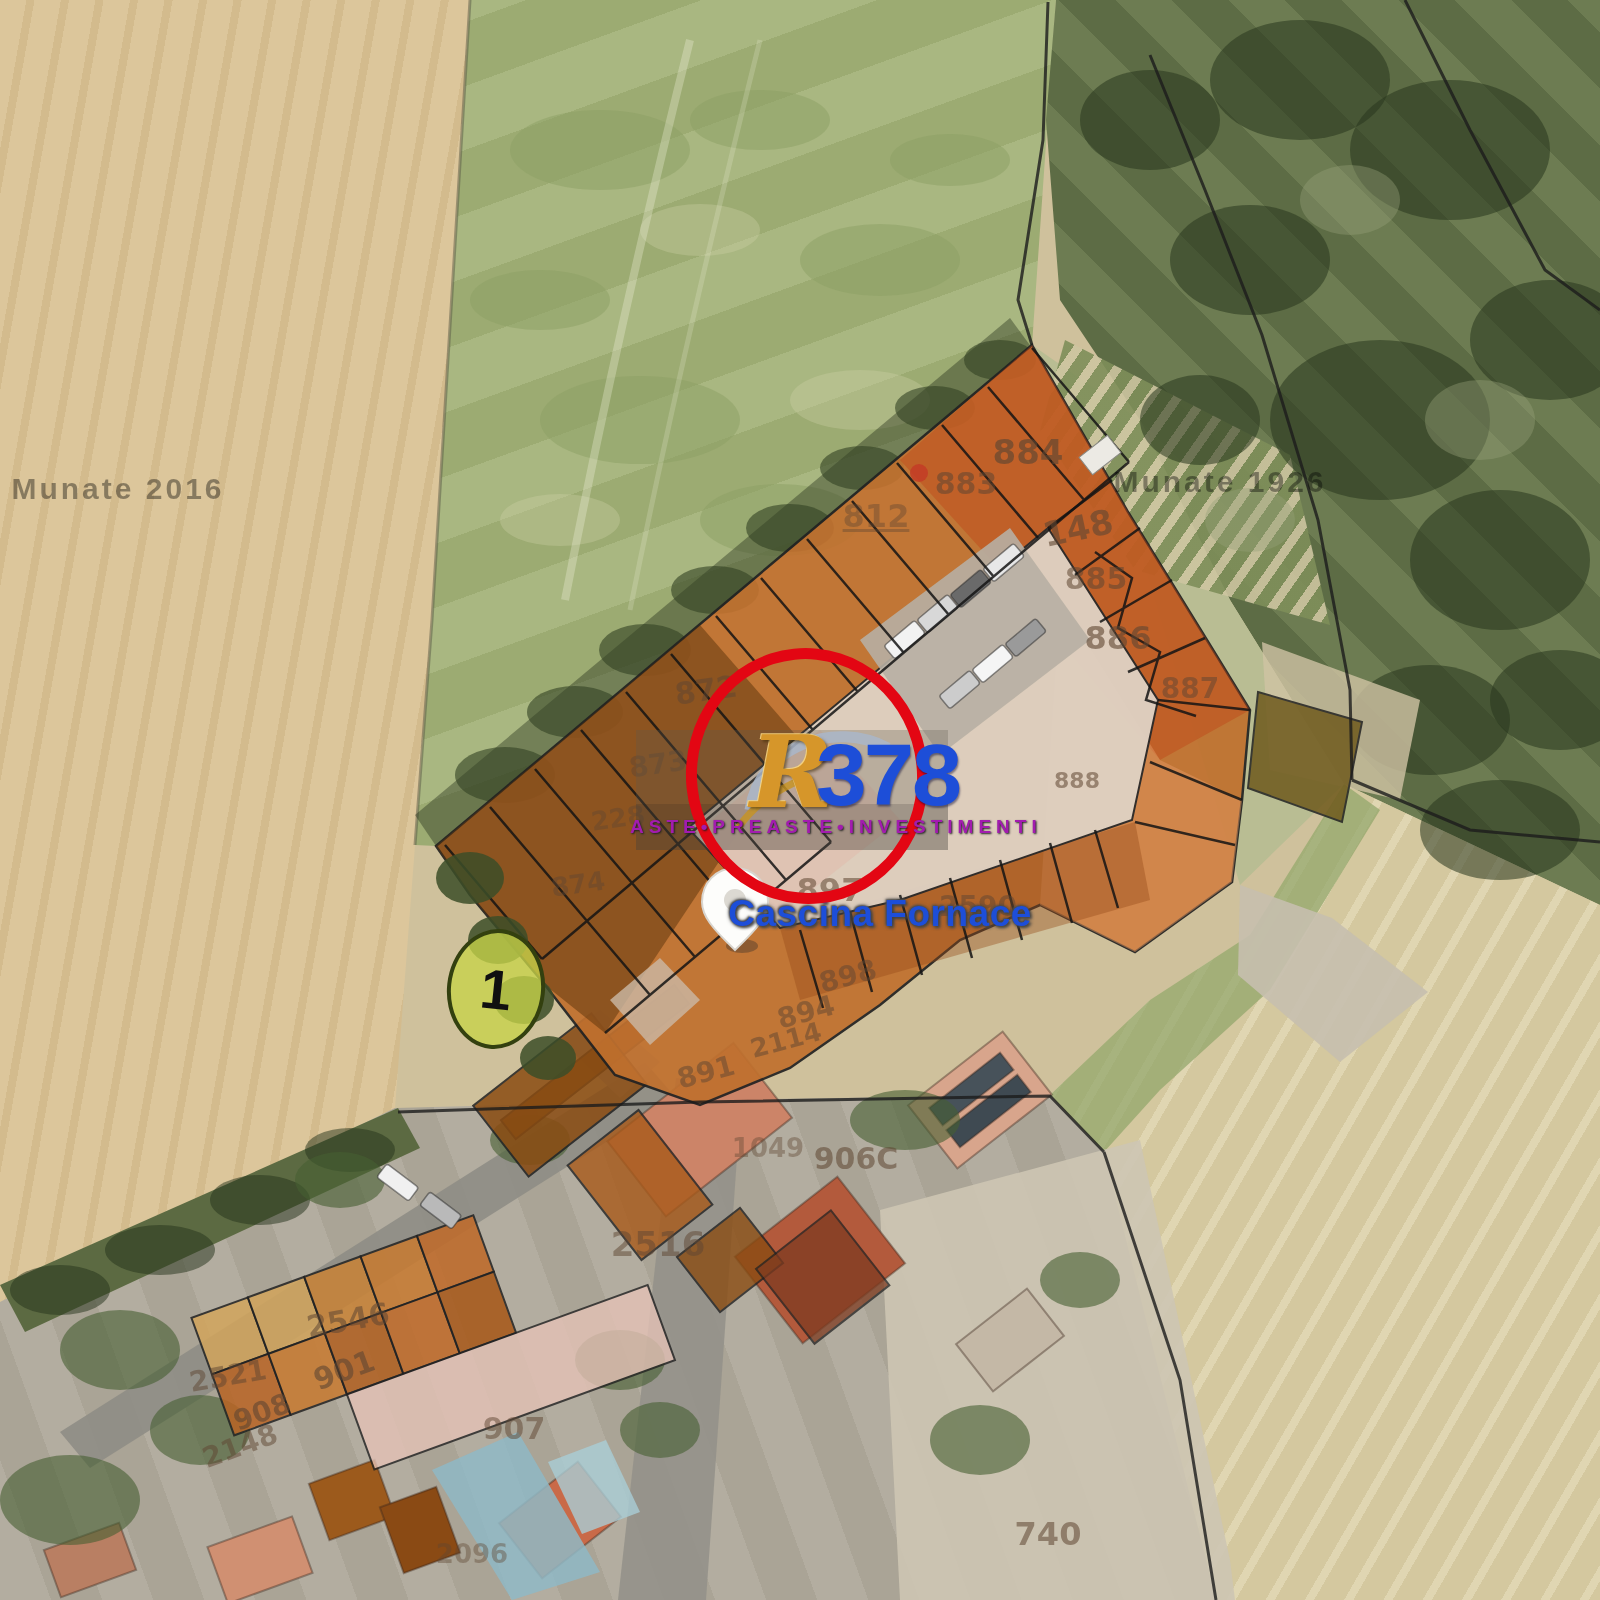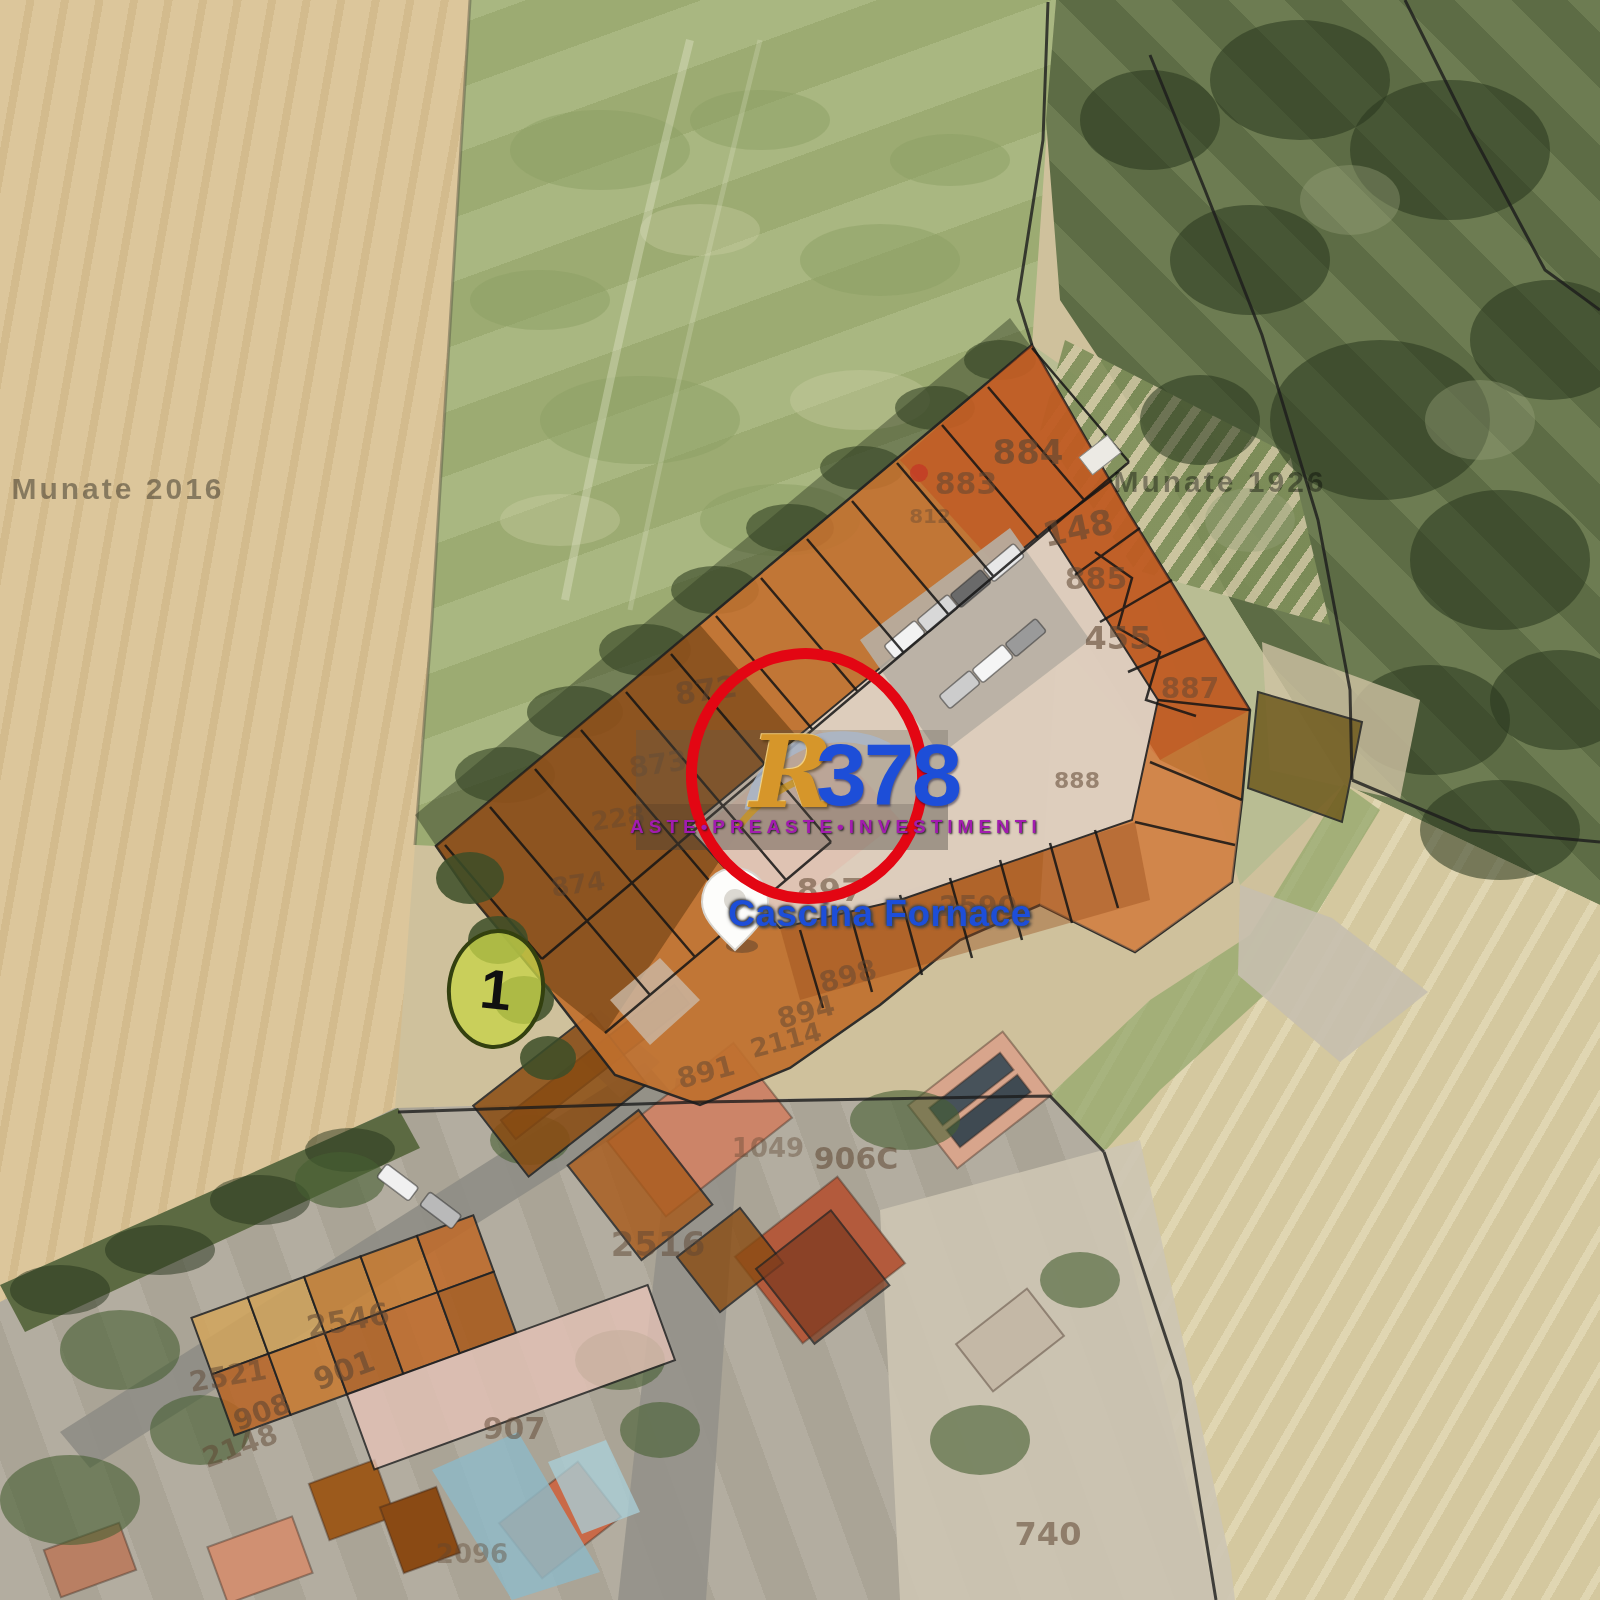--- a/index.html
+++ b/index.html
@@ -240,24 +240,24 @@
     <g>
       <ellipse cx="742" cy="946" rx="16" ry="7" fill="rgba(40,40,40,.35)"></ellipse>
       <path d="M735,868 C716,868 702,883 702,902 C702,916 712,928 735,950 C758,928 768,916 768,902 C768,883 754,868 735,868 Z" fill="#fdfdfb" stroke="#d8d5cf" stroke-width="2"></path>
       <circle cx="735" cy="900" r="11" fill="#dcd9d2"></circle>
     </g>
   </svg>
 
   <div id="labels">
       <span class="parcel" style="left: 1028px; top: 452px; font-size: 34px; opacity: 0.65; transform: translate(-50%, -50%) rotate(0deg);">884</span>
       <span class="parcel" style="left: 966px; top: 483px; font-size: 30px; opacity: 0.55; transform: translate(-50%, -50%) rotate(0deg);">883</span>
-      <span class="parcel" style="left: 930px; top: 516px; font-size: 20px; opacity: 0.4; transform: translate(-50%, -50%) rotate(0deg);">812</span>
+      <span class="parcel" style="left: 876px; top: 516px; font-size: 32px; opacity: 0.4; transform: translate(-50%, -50%) rotate(0deg); text-decoration: underline;">812</span>
       <span class="parcel" style="left: 1078px; top: 528px; font-size: 34px; opacity: 0.6; transform: translate(-50%, -50%) rotate(-12deg);">148</span>
       <span class="parcel" style="left: 1096px; top: 578px; font-size: 30px; opacity: 0.55; transform: translate(-50%, -50%) rotate(0deg);">885</span>
-      <span class="parcel" style="left: 1118px; top: 638px; font-size: 32px; opacity: 0.6; transform: translate(-50%, -50%) rotate(0deg);">455</span>
+      <span class="parcel" style="left: 1118px; top: 638px; font-size: 32px; opacity: 0.6; transform: translate(-50%, -50%) rotate(0deg);">886</span>
       <span class="parcel" style="left: 1190px; top: 688px; font-size: 28px; opacity: 0.5; transform: translate(-50%, -50%) rotate(0deg);">887</span>
       <span class="parcel" style="left: 1071px; top: 780px; font-size: 22px; opacity: 0.55; transform: translate(-50%, -50%) rotate(0deg); margin-left: 6px;">888</span>
       <span class="parcel" style="left: 706px; top: 690px; font-size: 30px; opacity: 0.5; transform: translate(-50%, -50%) rotate(-8deg);">872</span>
       <span class="parcel" style="left: 658px; top: 764px; font-size: 28px; opacity: 0.45; transform: translate(-50%, -50%) rotate(-8deg);">873</span>
       <span class="parcel" style="left: 618px; top: 818px; font-size: 26px; opacity: 0.4; transform: translate(-50%, -50%) rotate(-8deg);">228</span>
       <span class="parcel" style="left: 578px; top: 884px; font-size: 26px; opacity: 0.45; transform: translate(-50%, -50%) rotate(-8deg);">874</span>
       <span class="parcel" style="left: 830px; top: 890px; font-size: 32px; opacity: 0.55; transform: translate(-50%, -50%) rotate(0deg);">897</span>
       <span class="parcel" style="left: 950px; top: 906px; font-size: 28px; opacity: 0.5; transform: translate(-50%, -50%) rotate(0deg); margin-left: 28px;">2590</span>
       <span class="parcel" style="left: 848px; top: 976px; font-size: 28px; opacity: 0.5; transform: translate(-50%, -50%) rotate(-15deg);">898</span>
       <span class="parcel" style="left: 806px; top: 1012px; font-size: 28px; opacity: 0.5; transform: translate(-50%, -50%) rotate(-15deg);">894</span>

